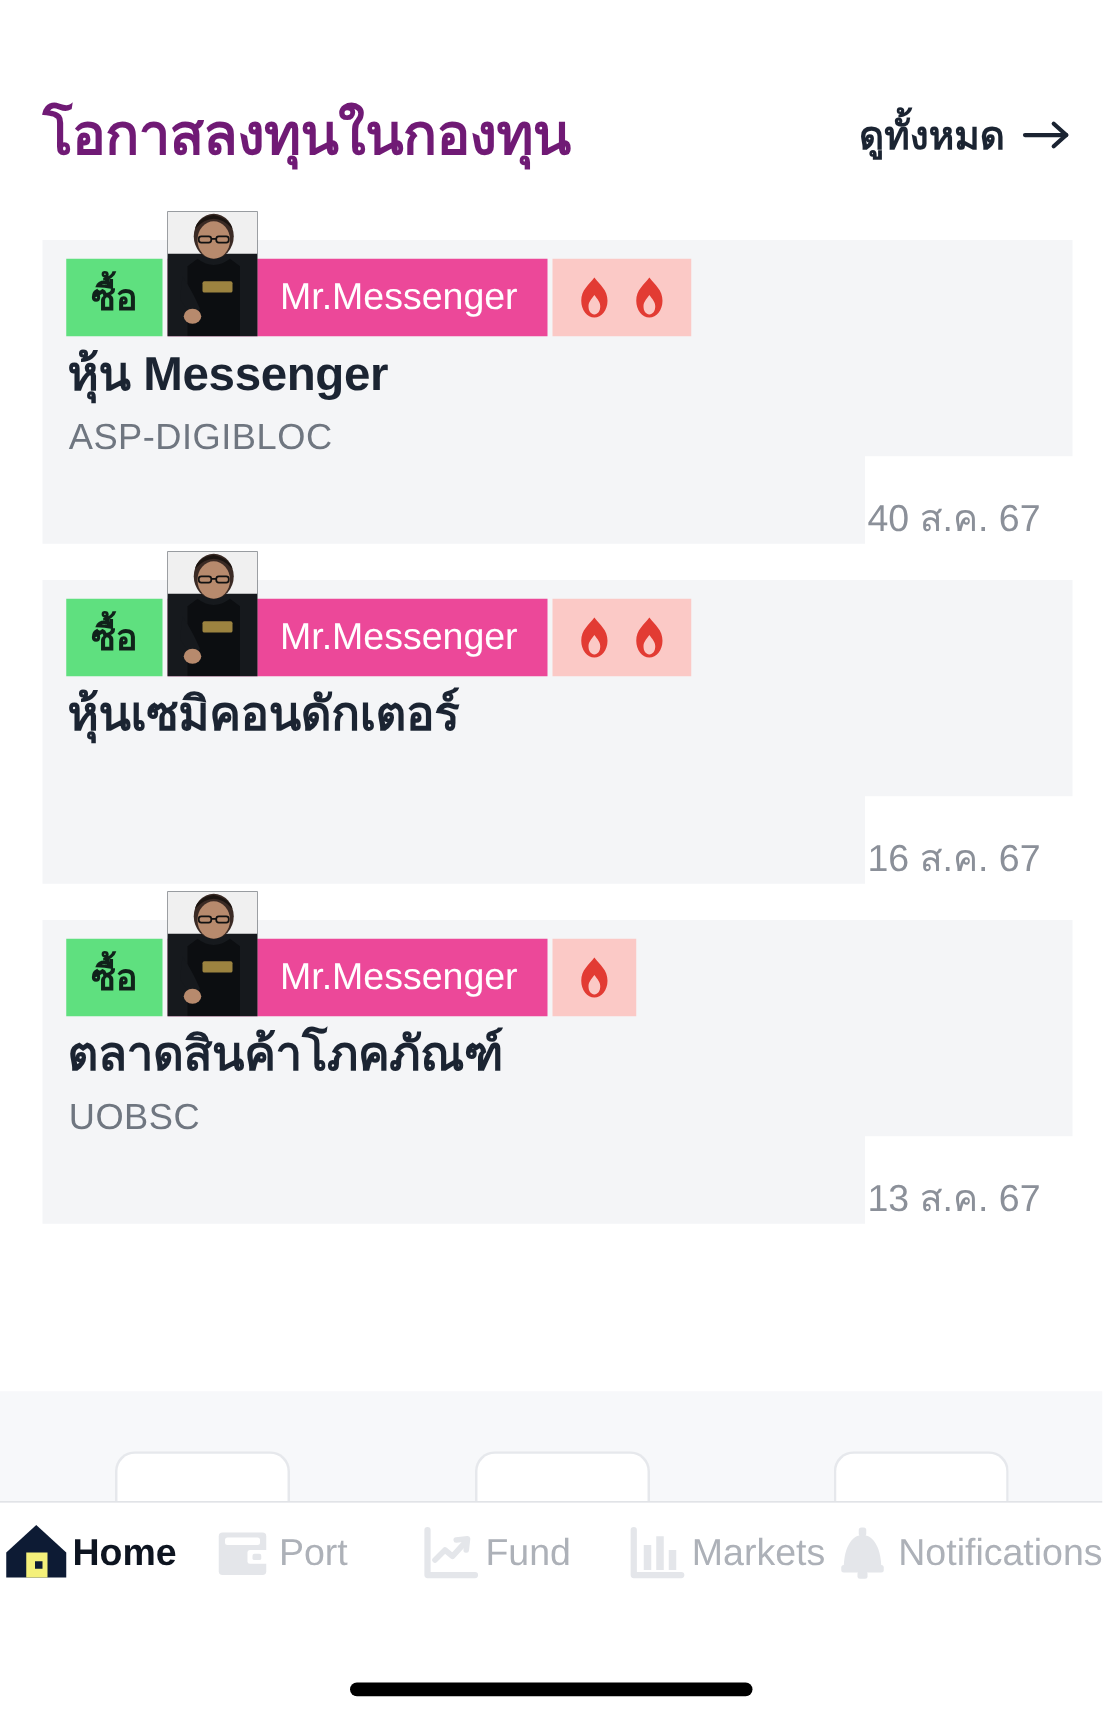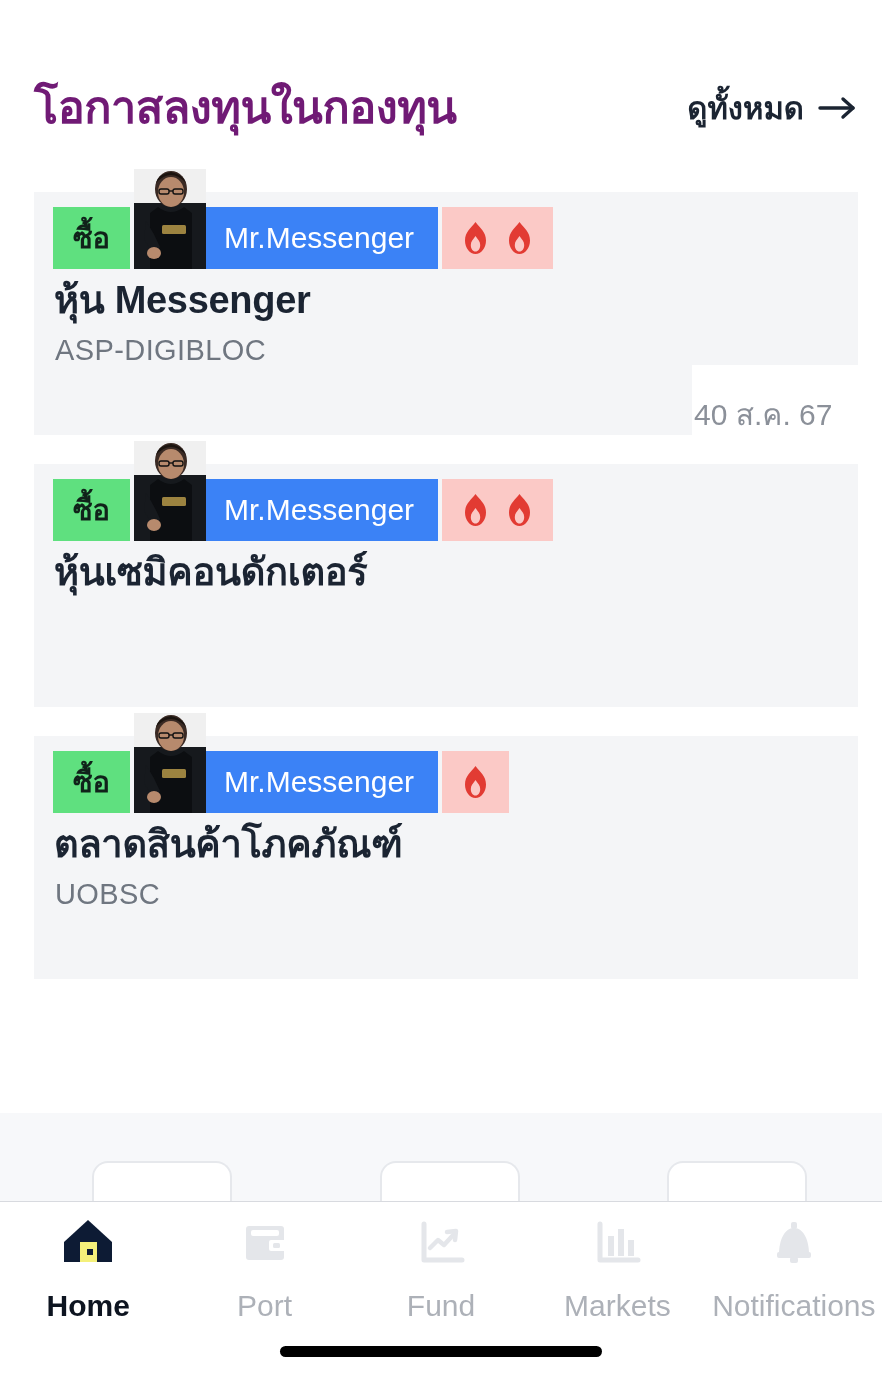--- a/index.html
+++ b/index.html
@@ -92,21 +92,21 @@
     font-size: 29px;
     font-weight: 700;
     display: flex;
     align-items: center;
     justify-content: center;
     padding: 0 17px;
     min-width: 77px;
   }
 
   .badge-author {
-    background: #3b82f6;
+    background: #ec4899;
     display: flex;
     align-items: center;
     position: relative;
     padding-right: 24px;
     margin-left: 4px;
     text-align: center;
   }
 
   
   .avatar {
@@ -219,23 +219,23 @@
     background: #ffffff;
     border-top: 1px solid #d8dadf;
     display: flex;
     align-items: flex-start;
     padding-top: 14px;
   }
 
   .nav-item {
     flex: 1;
     display: flex;
-    flex-direction: column;
-    align-items: center;
-    gap: 19px;
+    flex-direction: row;
+    align-items: center;
+    gap: 0;
     cursor: pointer;
   }
 
   .nav-icon { width: 58px; height: 54px; display: block; }
 
   .nav-label {
     font-size: 30px;
     color: #adb1b8;
     font-weight: 400;
     white-space: nowrap;
@@ -353,20 +353,23 @@
           </span>
           <span>
             <svg class="flame-icon" viewBox="0 0 31 34">
               <path d="M15.5 1 C11 7 5 11 5 19.5 C5 27 9.8 33 15.5 33 C21.2 33 26 27 26 19.5 C26 11 20 7 15.5 1 Z" fill="#e23b33"></path>
               <path d="M15.5 15 C13 18.5 10.8 20.5 10.8 24 C10.8 28 12.9 30.5 15.5 30.5 C18.1 30.5 20.2 28 20.2 24 C20.2 20.5 18 18.5 15.5 15 Z" fill="#fbc9c6"></path>
             </svg>
           </span>
         </div>
       </div>
       <div class="card-title">หุ้นเซมิคอนดักเตอร์</div>
+      <div class="card-date-notch">
+        <span class="card-date">16 ส.ค. 67</span>
+      </div>
     </div>
 
     <div class="fund-card">
       <div class="badge-row">
         <div class="badge-action">ซื้อ</div>
         <div class="badge-author">
           <span class="avatar">
             <svg viewBox="0 0 72 100" preserveAspectRatio="xMidYMid slice">
               <rect width="72" height="100" fill="#f0f0f0"></rect>
               <path d="M0 34 L72 34 L72 100 L0 100 Z" fill="#16191d"></path>
@@ -388,20 +391,23 @@
           <span>
             <svg class="flame-icon" viewBox="0 0 31 34">
               <path d="M15.5 1 C11 7 5 11 5 19.5 C5 27 9.8 33 15.5 33 C21.2 33 26 27 26 19.5 C26 11 20 7 15.5 1 Z" fill="#e23b33"></path>
               <path d="M15.5 15 C13 18.5 10.8 20.5 10.8 24 C10.8 28 12.9 30.5 15.5 30.5 C18.1 30.5 20.2 28 20.2 24 C20.2 20.5 18 18.5 15.5 15 Z" fill="#fbc9c6"></path>
             </svg>
           </span>
         </div>
       </div>
       <div class="card-title">ตลาดสินค้าโภคภัณฑ์</div>
       <div class="card-code">UOBSC</div>
+      <div class="card-date-notch">
+        <span class="card-date">13 ส.ค. 67</span>
+      </div>
     </div>
 
   </div>
 
   <div class="ghost-strip">
     <div class="ghost-card g1"></div>
     <div class="ghost-card g2"></div>
     <div class="ghost-card g3"></div>
   </div>
 

